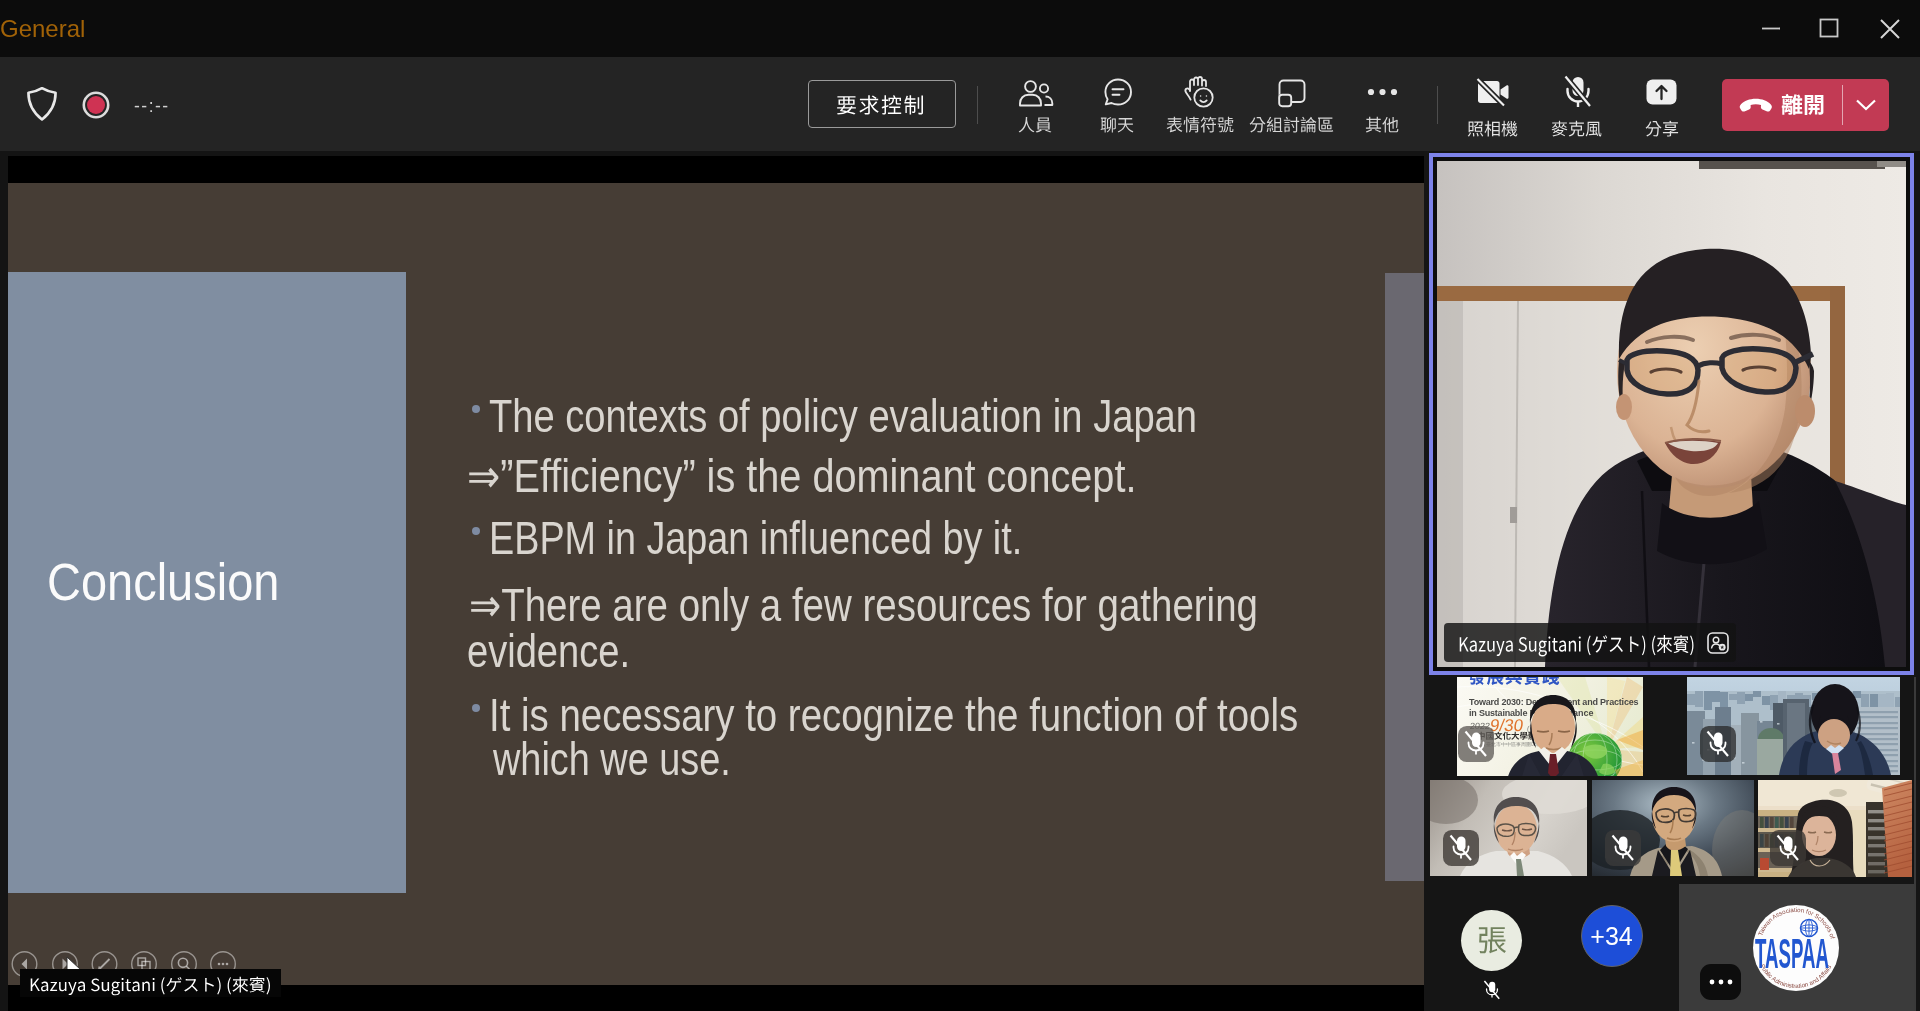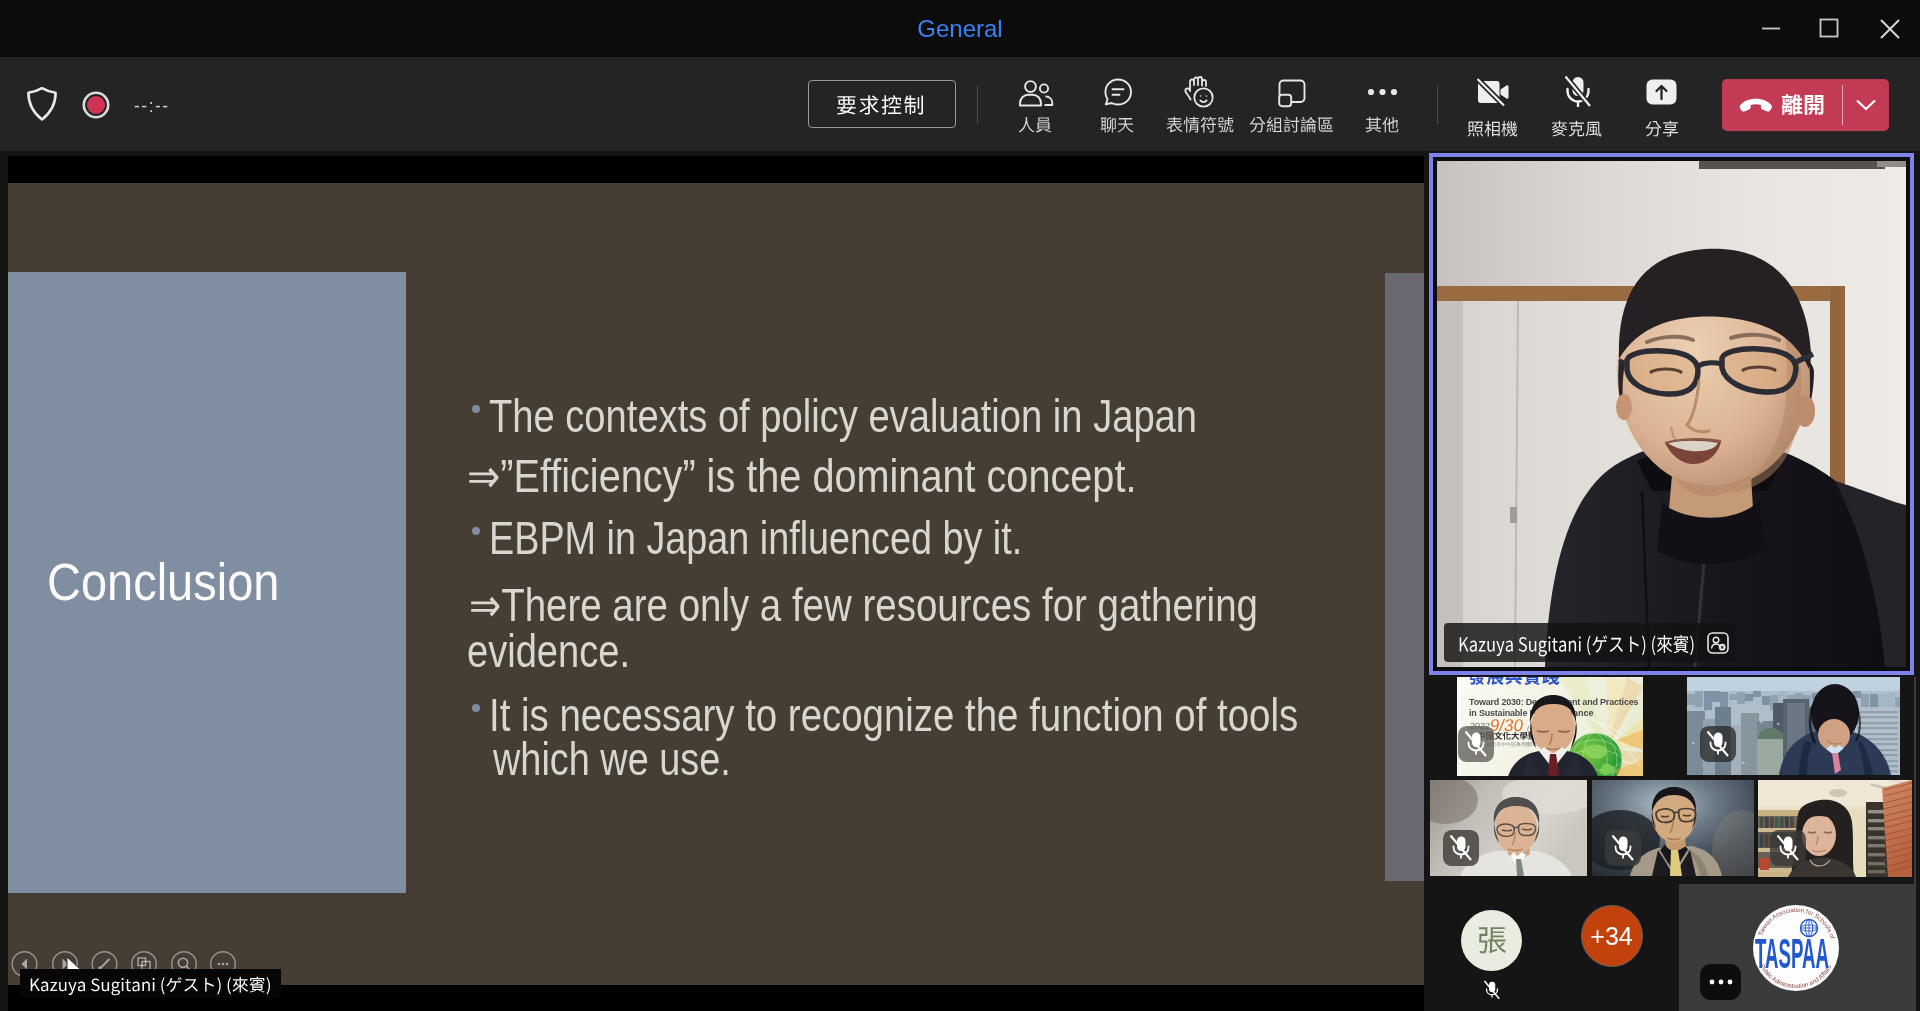--- a/index.html
+++ b/index.html
@@ -2,21 +2,21 @@
 <html><head><meta charset="utf-8">
 <style>
 *{margin:0;padding:0;box-sizing:border-box}
 html,body{width:1920px;height:1011px;overflow:hidden;background:#161616;
 font-family:"Liberation Sans",sans-serif;}
 .abs{position:absolute}
 </style></head>
 <body>
 
 <div class="abs" style="left:0;top:0;width:1920px;height:57px;background:#0c0c0c"></div>
-<div class="abs" style="left:0;top:0;width:1920px;height:42px;line-height:57px;text-align:center;color:#3b82f6;font-size:24px">General</div>
+<div class="abs" style="left:0;top:0;width:1920px;height:42px;line-height:57px;color:#a16207;font-size:24px">General</div>
 <svg class="abs" style="left:1754px;top:18px" width="160" height="22">
 <line x1="8" y1="10.5" x2="26" y2="10.5" stroke="#c9c9c9" stroke-width="1.8"></line>
 <rect x="66.5" y="1.5" width="17" height="17" fill="none" stroke="#c9c9c9" stroke-width="1.8"></rect>
 <path d="M127 2 L145 20 M145 2 L127 20" stroke="#d6d6d6" stroke-width="2"></path>
 </svg>
 <div class="abs" style="left:0;top:57px;width:1920px;height:94px;background:#242424"></div>
 <svg class="abs" style="left:27px;top:86px" width="32" height="38">
     <path d="M15 2.2 C19 4.6 24 6.2 28.6 6.7 C28.6 15.5 26.5 24.5 15 33.5 C3.5 24.5 1.4 15.5 1.4 6.7 C6 6.2 11 4.6 15 2.2 Z" fill="none" stroke="#e8e8e8" stroke-width="2.6" stroke-linejoin="round"></path>
   </svg>
 <svg class="abs" style="left:81px;top:90px" width="30" height="30">
@@ -597,21 +597,21 @@
     <g transform="translate(0,0)">
       <rect width="26" height="26" rx="6.24" fill="rgba(0,0,0,0)"></rect>
       <g transform="scale(0.7222222222222222)">
         <rect x="14" y="6.5" width="8.5" height="14.5" rx="4.2" fill="#fff"></rect>
         <path d="M10.5 16.5 L10.5 17.5 C10.5 21.6 13.9 24.5 18 24.5 C22.1 24.5 25.5 21.6 25.5 17.5 L25.5 16.5" fill="none" stroke="#fff" stroke-width="1.8" stroke-linecap="round"></path>
         <line x1="18" y1="24.5" x2="18" y2="28.5" stroke="#fff" stroke-width="1.8"></line>
         <line x1="7.5" y1="5.5" x2="28" y2="30" stroke="#fff" stroke-width="2.1"></line>
       </g>
     </g>
   </svg>
-<div class="abs" style="left:1580.5px;top:905px;width:62px;height:62px;border-radius:50%;background:#c2410c;border:1px solid #636363;color:#fff;font-size:25px;text-align:center;line-height:60px">+34</div>
+<div class="abs" style="left:1580.5px;top:905px;width:62px;height:62px;border-radius:50%;background:#1d4ed8;border:1px solid #636363;color:#fff;font-size:25px;text-align:center;line-height:60px">+34</div>
 <div class="abs" style="left:1679px;top:884px;width:235px;height:127px;background:#3b3b3b;overflow:hidden"></div>
 <svg class="abs" style="left:1679px;top:884px" width="235" height="127" viewBox="0 0 235 127">
 <defs>
       <path id="arcT" d="M 81 64 A 36 36 0 1 1 153 64"></path>
       <path id="arcB" d="M 77 64 A 40 40 0 1 0 157 64"></path>
     </defs>
 <circle cx="117" cy="64" r="43" fill="#fdfdfd"></circle>
 <text font-size="6.2" fill="#8a4a42" font-family="Liberation Sans"><textPath href="#arcT" startOffset="12">Taiwan Association for Schools of</textPath></text>
 <text font-size="6.2" fill="#8a4a42" font-family="Liberation Sans"><textPath href="#arcB" startOffset="18">Public Administration and Affairs</textPath></text>
 <text x="113" y="84" text-anchor="middle" font-size="42" font-weight="bold" fill="#2257d0" font-family="Liberation Sans" textLength="74" lengthAdjust="spacingAndGlyphs">TASPAA</text>

